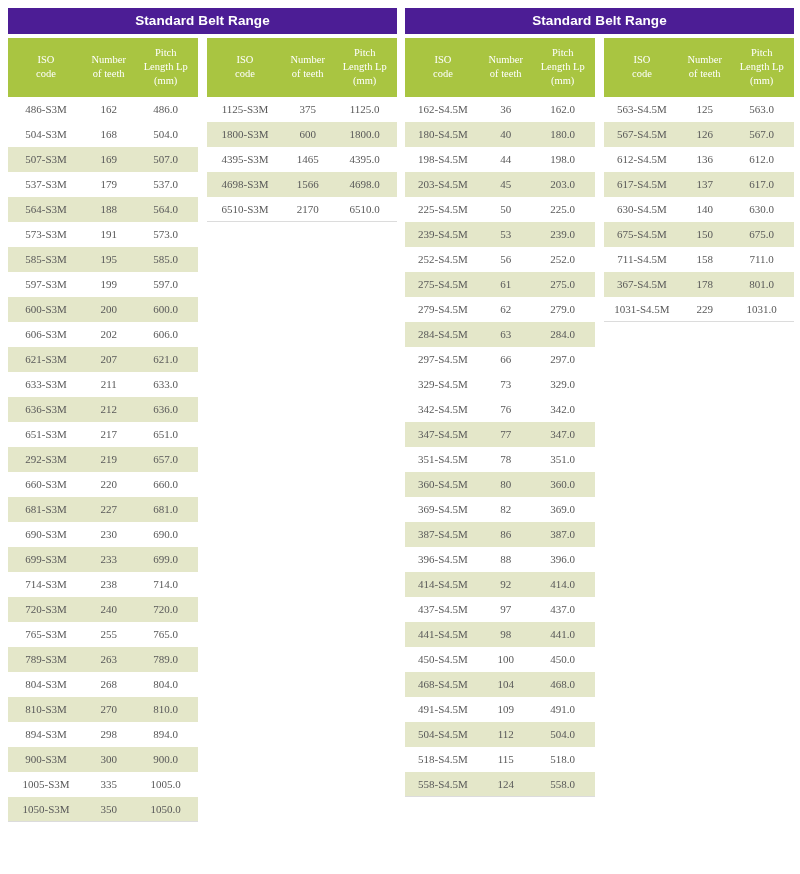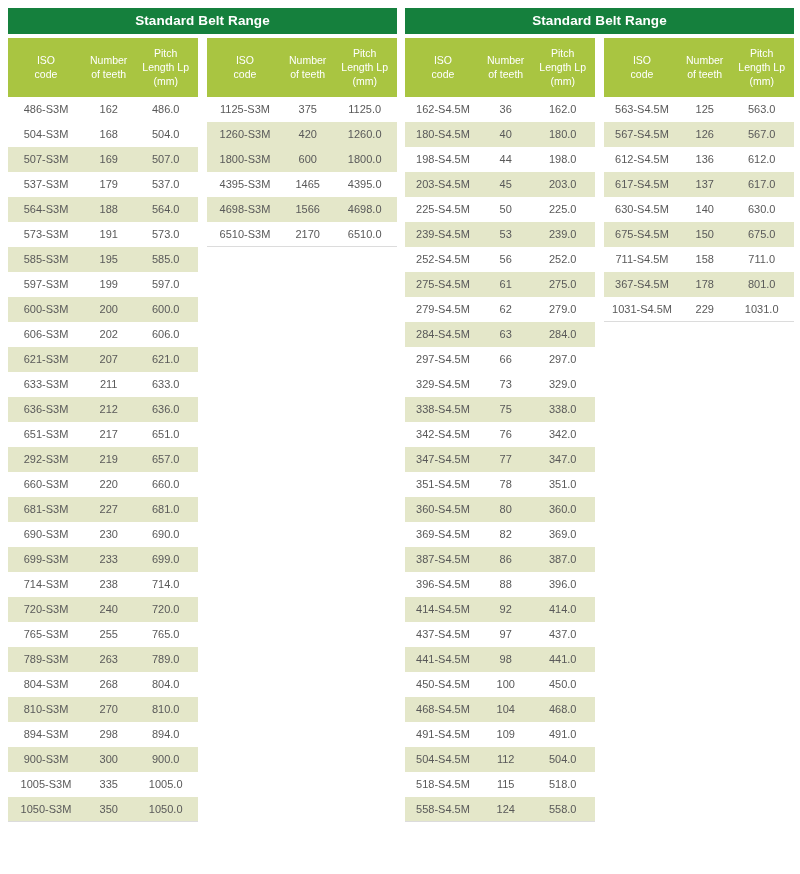--- a/index.html
+++ b/index.html
@@ -26,33 +26,34 @@
   }
 
   .panel {
     width: 389px;
     box-sizing: border-box;
   }
   .panel-left  { margin-left: 8px; }
   .panel-right { margin-left: 8px; }
 
   .panel-title {
-    background: #15803d;
+    background: #4c1d95;
     color: #ffffff;
     font-size: 13.5px;
     font-weight: bold;
     text-align: center;
     line-height: 26px;
     height: 26px;
     letter-spacing: 0.1px;
   }
 
   .subtables {
     display: flex;
     margin-top: 4px;
+    font-family: Liberation Serif, serif;
   }
   .subtable {
     width: 190px;
     box-sizing: border-box;
   }
   .subtable + .subtable { margin-left: 9px; }
 
   table.belt {
     width: 100%;
     border-collapse: collapse;
@@ -290,25 +291,20 @@
                   </th>
                 </tr>
               </thead>
               <tbody>
                 <tr>
                   <td class="col-iso">1125-S3M</td>
                   <td class="col-teeth">375</td>
                   <td class="col-pitch">1125.0</td>
                 </tr>
                 <tr class="alt">
-                  <td class="col-iso">1260-S3M</td>
-                  <td class="col-teeth">420</td>
-                  <td class="col-pitch">1260.0</td>
-                </tr>
-                <tr class="alt">
                   <td class="col-iso">1800-S3M</td>
                   <td class="col-teeth">600</td>
                   <td class="col-pitch">1800.0</td>
                 </tr>
                 <tr>
                   <td class="col-iso">4395-S3M</td>
                   <td class="col-teeth">1465</td>
                   <td class="col-pitch">4395.0</td>
                 </tr>
                 <tr class="alt">
@@ -402,25 +398,20 @@
                 <tr>
                   <td class="col-iso">297-S4.5M</td>
                   <td class="col-teeth">66</td>
                   <td class="col-pitch">297.0</td>
                 </tr>
                 <tr>
                   <td class="col-iso">329-S4.5M</td>
                   <td class="col-teeth">73</td>
                   <td class="col-pitch">329.0</td>
                 </tr>
-                <tr class="alt">
-                  <td class="col-iso">338-S4.5M</td>
-                  <td class="col-teeth">75</td>
-                  <td class="col-pitch">338.0</td>
-                </tr>
                 <tr>
                   <td class="col-iso">342-S4.5M</td>
                   <td class="col-teeth">76</td>
                   <td class="col-pitch">342.0</td>
                 </tr>
                 <tr class="alt">
                   <td class="col-iso">347-S4.5M</td>
                   <td class="col-teeth">77</td>
                   <td class="col-pitch">347.0</td>
                 </tr>

